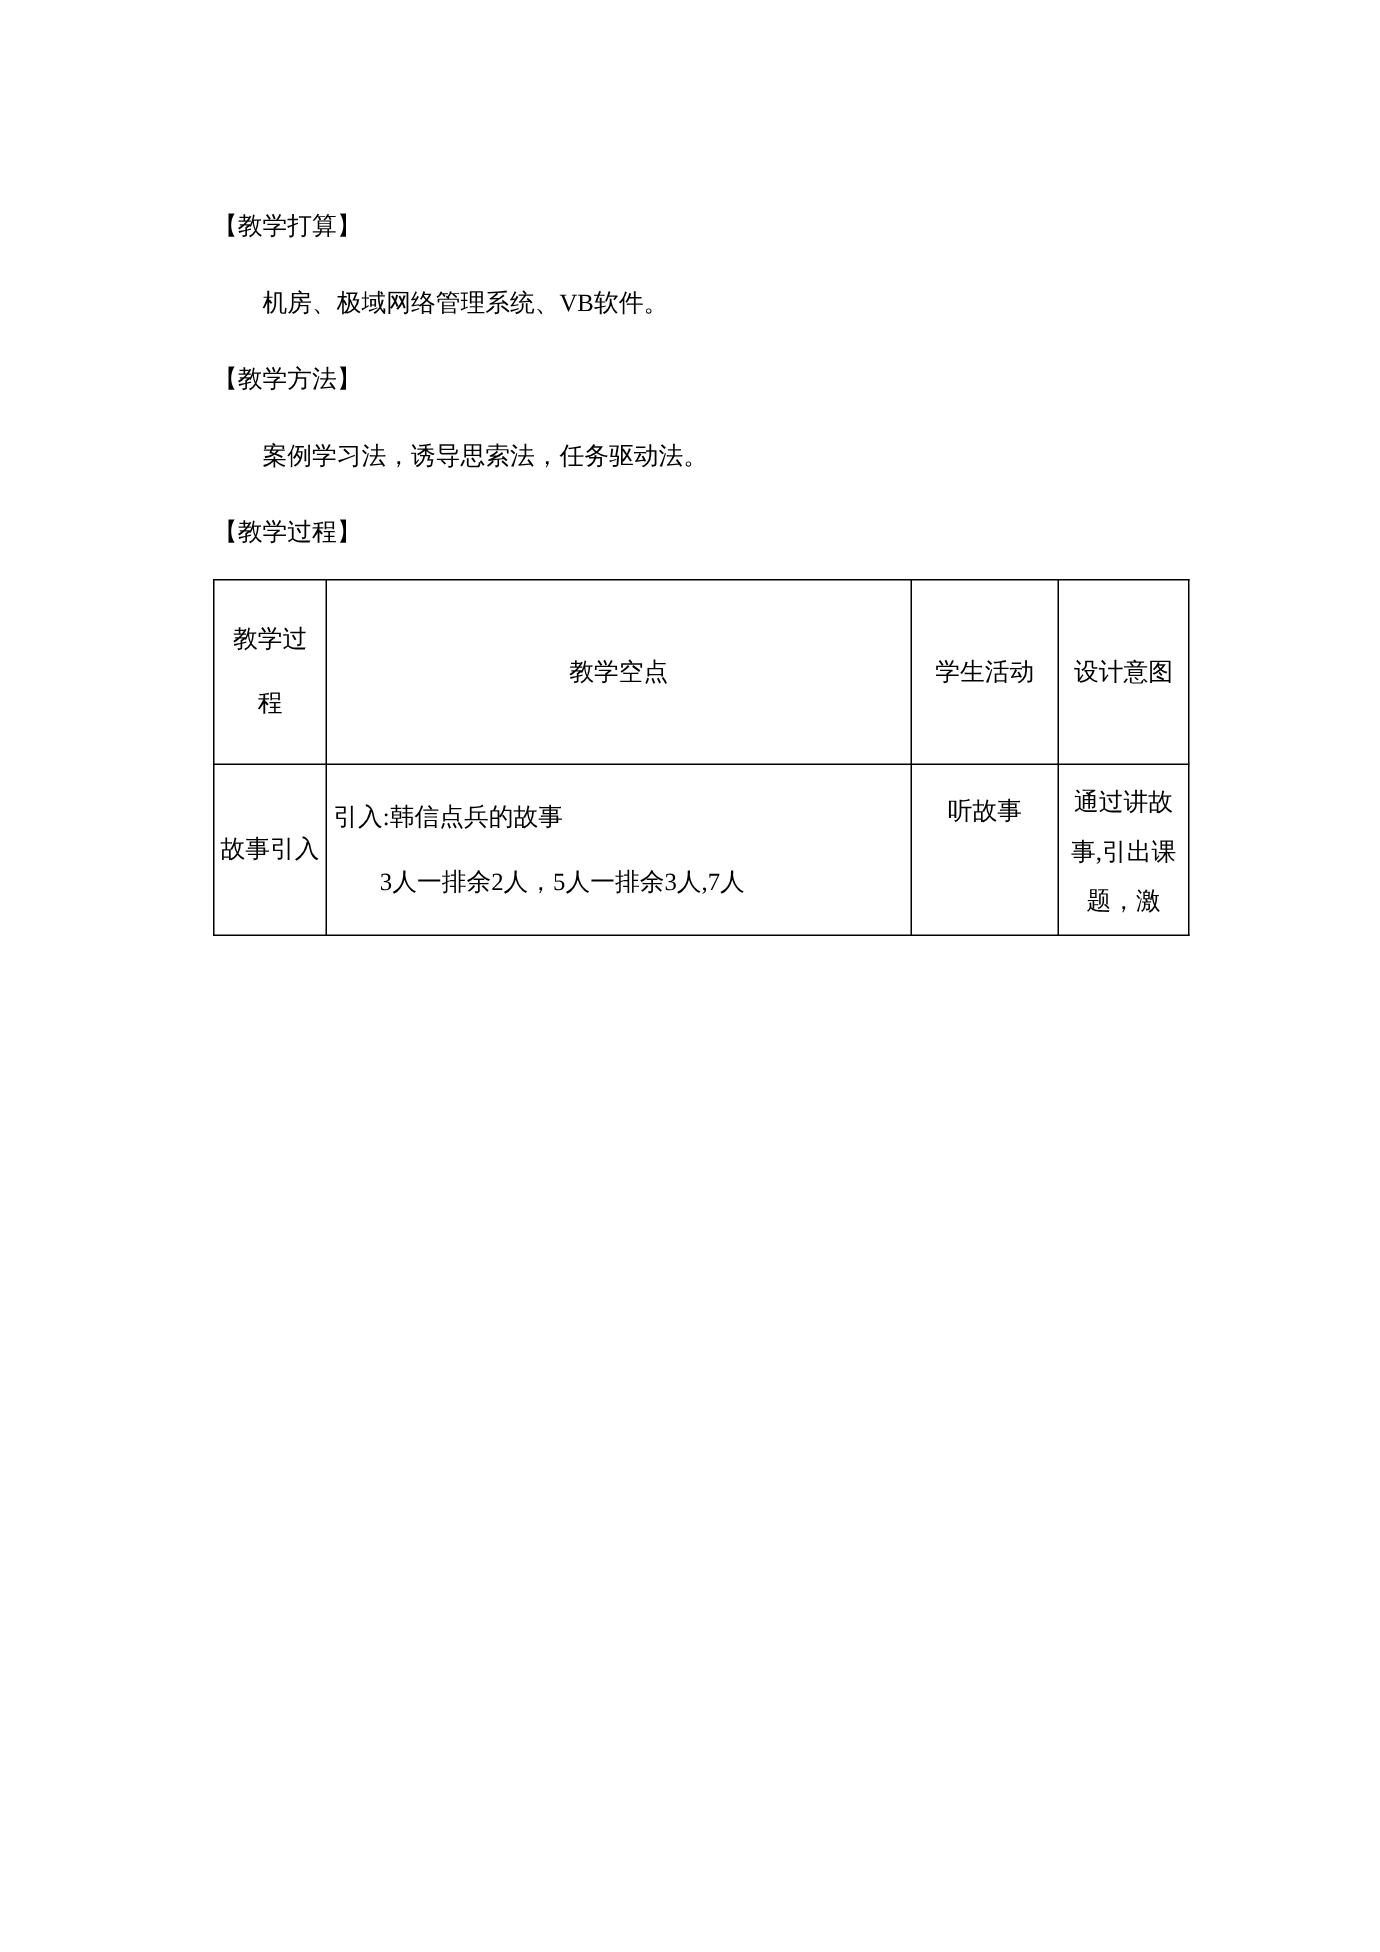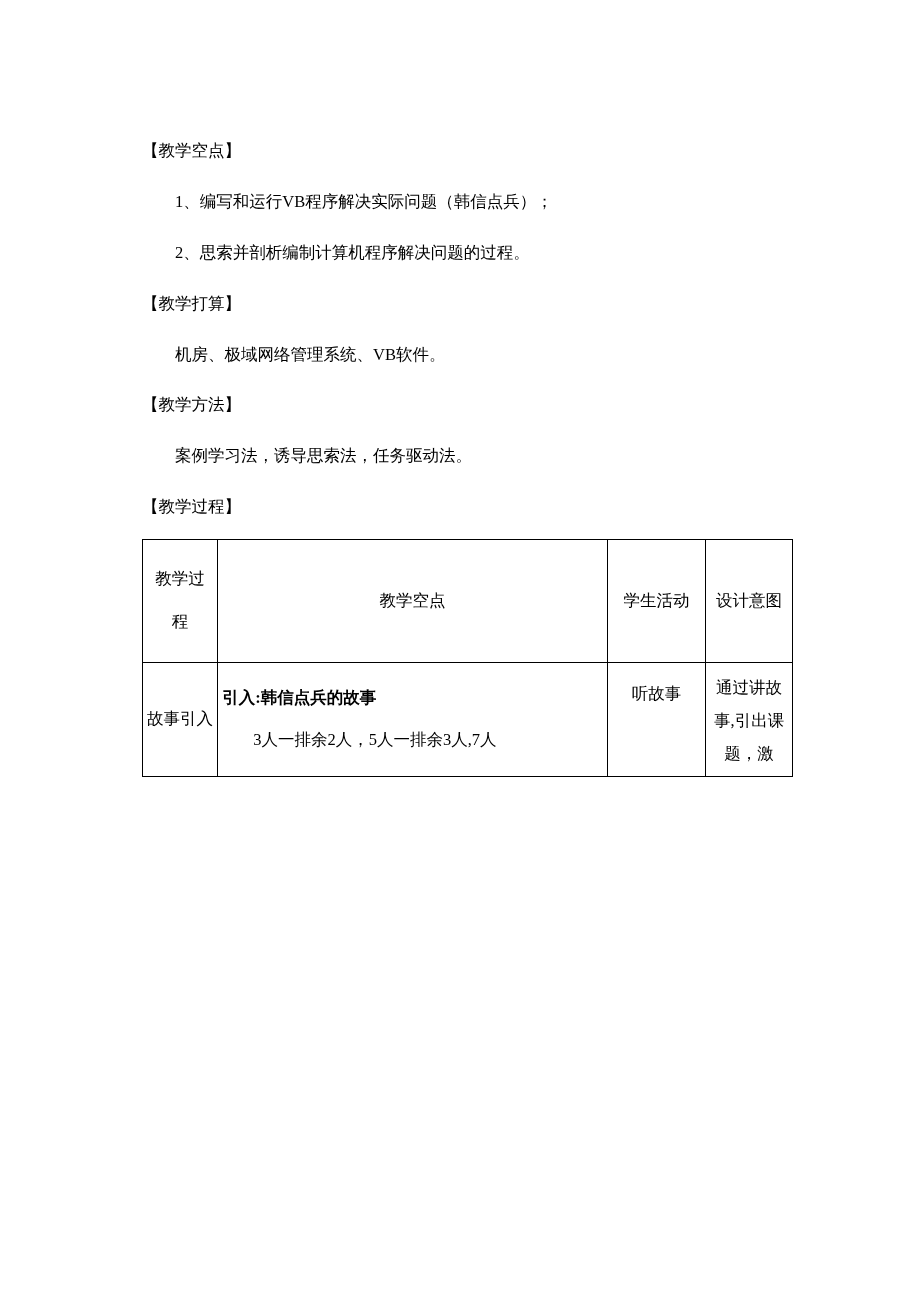--- a/index.html
+++ b/index.html
@@ -44,35 +44,30 @@
     border: 1.2px solid #000;
     vertical-align: middle;
     font-size: 16.5px;
     line-height: 2.6;
   }
   .col1 { width: 68px; text-align: center; padding: 10px 4px; }
   .col2 { width: 420px; padding: 0 6px 0 2px; }
   .col3 { width: 94px; text-align: center; padding: 10px 4px; vertical-align: top; }
   .col4 { width: 80px; text-align: center; padding: 6px 2px; letter-spacing: 0; }
   .hdr td { vertical-align: middle; padding: 18px 6px; }
-  .c2line1 { padding-left: 2px; font-weight: bold; }
+  .c2line1 { padding-left: 2px; }
   .c2line2 { text-indent: 2em; display: block; }
   .c3pad { }
   .c4tight { line-height: 2.0; padding-top: 8px; }
 </style>
 </head>
 <body>
 
 <div class="page">
 
-  <div class="section">
-    <div class="heading">【教学空点】</div>
-    <div class="para">1、编写和运行VB程序解决实际问题（韩信点兵）；</div>
-    <div class="para">2、思索并剖析编制计算机程序解决问题的过程。</div>
-  </div>
 
 
   <div class="section">
     <div class="heading">【教学打算】</div>
     <div class="para-noindent">机房、极域网络管理系统、VB软件。</div>
   </div>
 
   <div class="section">
     <div class="heading">【教学方法】</div>
     <div class="para-noindent">案例学习法，诱导思索法，任务驱动法。</div>

